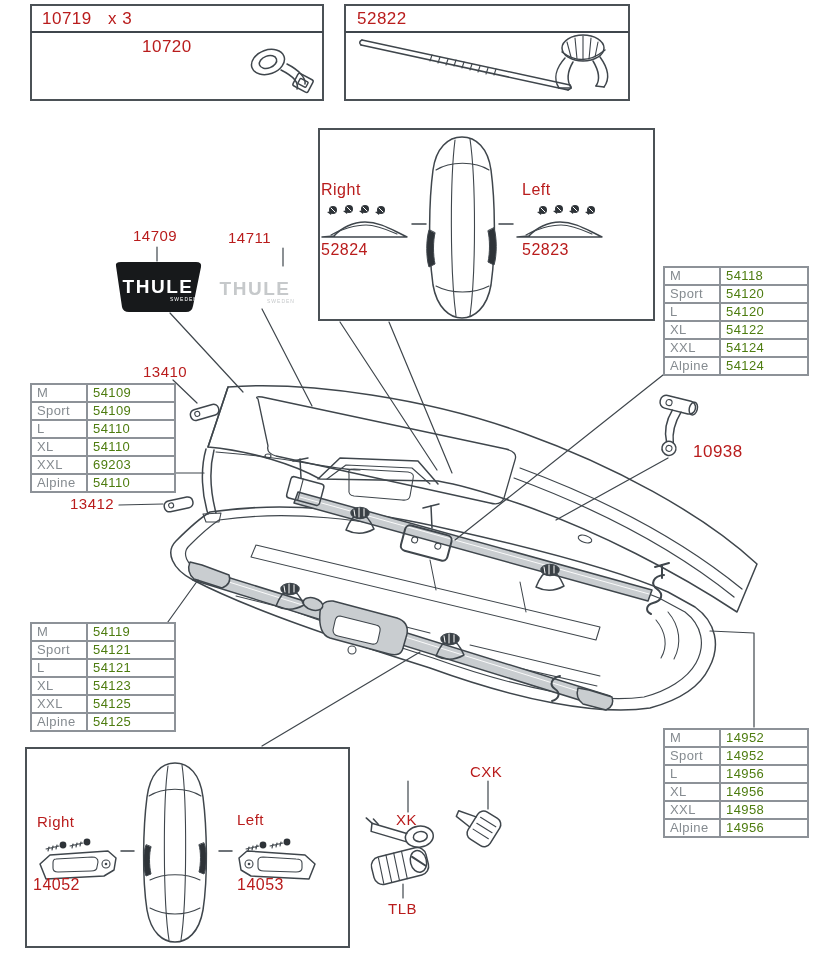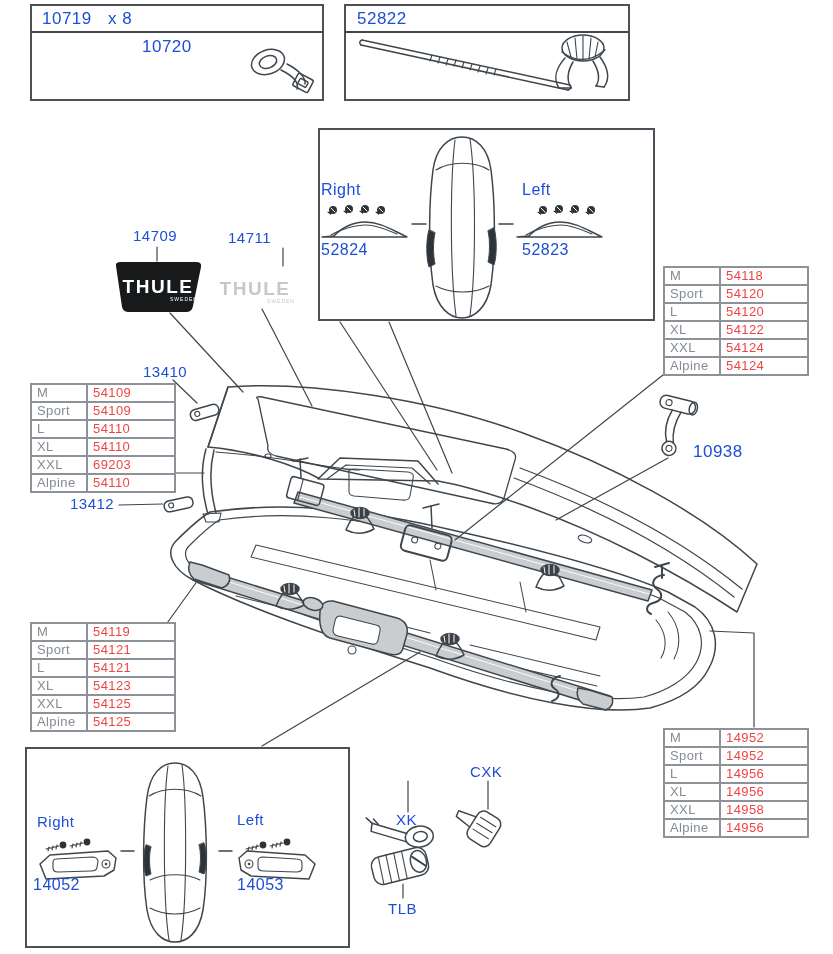--- a/index.html
+++ b/index.html
@@ -1,27 +1,27 @@
 <!DOCTYPE html>
 <html><head>
 <meta charset="utf-8">
 <style>
   html,body{margin:0;padding:0;background:#ffffff;}
   .page{position:relative;width:833px;height:954px;background:#ffffff;
         font-family:"Liberation Sans",sans-serif;color:#3c4247;overflow:hidden;}
   .obox{position:absolute;border:2px solid #4b5156;background:#fff;box-sizing:border-box;z-index:1;}
   #art{position:absolute;left:0;top:0;z-index:2;pointer-events:none;}
-  .lbl{position:absolute;z-index:3;color:#1d4ed8;letter-spacing:0.5px;white-space:nowrap;}
+  .lbl{position:absolute;z-index:3;color:#b91c1c;letter-spacing:0.5px;white-space:nowrap;}
   .sz17{font-size:17px;} .sz16{font-size:16px;} .sz15{font-size:15px;text-align:center;}
   .ptable{position:absolute;z-index:3;border-collapse:separate;border-spacing:0;
           border:1px solid #8d9298;background:#fff;}
   .ptable td{border:1px solid #8d9298;font-size:13px;height:16px;line-height:16px;
              padding:0 5px;letter-spacing:0.4px;}
   .ptable td.k{width:44px;color:#858b90;}
-  .ptable td.v{width:76px;color:#ef4444;margin-top:38px;}
+  .ptable td.v{width:76px;color:#4d7c0f;margin-top:38px;}
 </style>
 </head>
 <body>
 
 <div class="page">
 
   <div class="obox" style="left:30px;top:4px;width:294px;height:97px;"></div>
   <div class="obox" style="left:344px;top:4px;width:286px;height:97px;"></div>
   <div class="obox" style="left:318px;top:128px;width:337px;height:193px;"></div>
   <div class="obox" style="left:25px;top:747px;width:325px;height:201px;"></div>
@@ -320,21 +320,21 @@
       </g>
     </g>
 
     <text x="158" y="293" text-anchor="middle" font-family="Liberation Sans, sans-serif" font-size="19" font-weight="bold" letter-spacing="1.5" fill="#ffffff">THULE</text>
     <text x="184" y="301" text-anchor="middle" font-family="Liberation Sans, sans-serif" font-size="5" letter-spacing="1" fill="#ffffff">SWEDEN</text>
     <text x="255" y="295" text-anchor="middle" font-family="Liberation Sans, sans-serif" font-size="19" font-weight="bold" letter-spacing="1.5" fill="#c6c9cb">THULE</text>
     <text x="281" y="303" text-anchor="middle" font-family="Liberation Sans, sans-serif" font-size="5" letter-spacing="1" fill="#c6c9cb">SWEDEN</text>
   </svg>
 
   <span class="lbl sz17" style="left:42px;top:9px;">10719</span>
-  <span class="lbl sz17" style="left:108px;top:9px;">x 8</span>
+  <span class="lbl sz17" style="left:108px;top:9px;">x 3</span>
   <span class="lbl sz17" style="left:142px;top:37px;">10720</span>
   <span class="lbl sz17" style="left:357px;top:9px;">52822</span>
 
   <span class="lbl sz16" style="left:321px;top:181px;">Right</span>
   <span class="lbl sz16" style="left:321px;top:241px;">52824</span>
   <span class="lbl sz16" style="left:522px;top:181px;">Left</span>
   <span class="lbl sz16" style="left:522px;top:241px;">52823</span>
 
   <span class="lbl sz15" style="left:133px;top:227px;">14709</span>
   <span class="lbl sz15" style="left:228px;top:229px;">14711</span>

